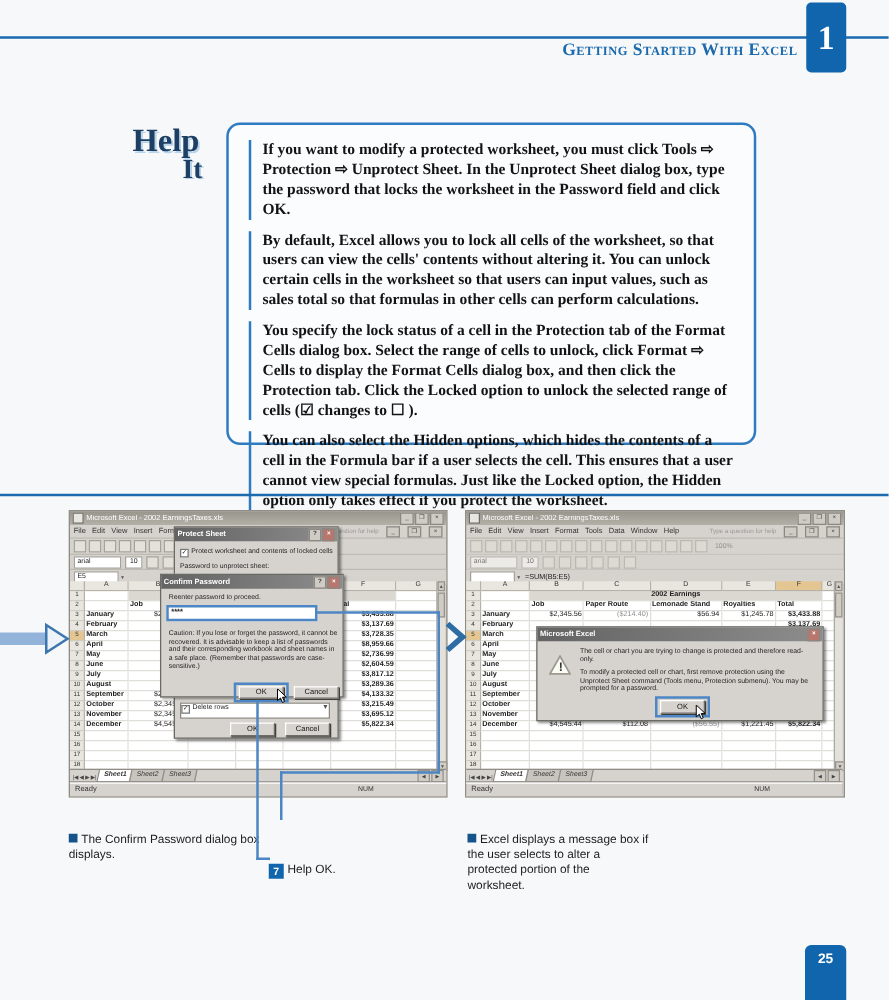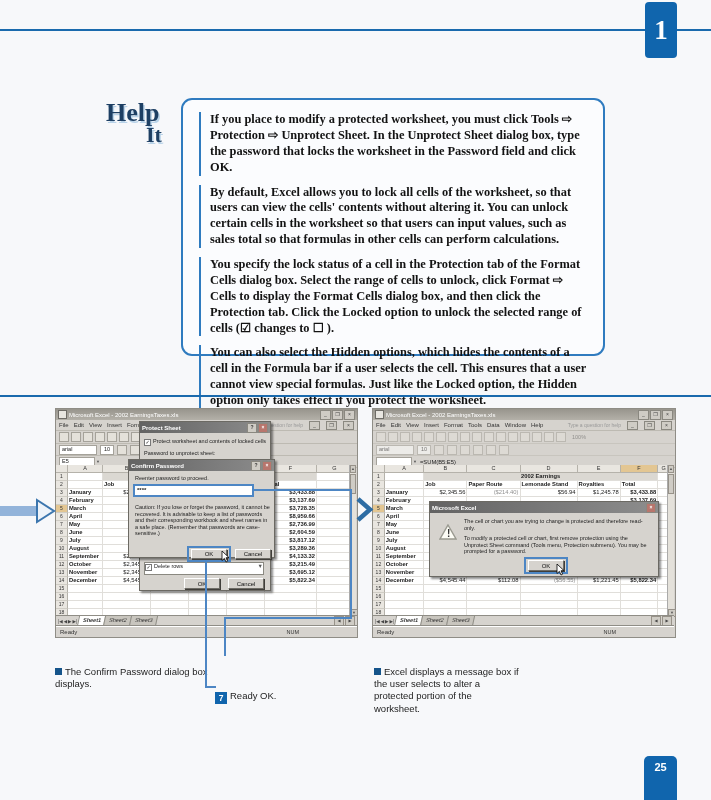--- a/index.html
+++ b/index.html
@@ -106,30 +106,31 @@
         border-radius:5px 5px 0 0;text-align:center;}
   .pagenum span{color:#fff;font-weight:bold;font-size:11px;line-height:22px;}
   .dim{opacity:.55;}
 </style>
 </head>
 <body>
 
 <div class="page">
 
   <div class="chapter-line"></div>
+  <div class="chapter-title">Getting Started with Excel</div>
   <div class="chapter-box">
     <span>1</span>
   </div>
 
   <div class="applyit-title">
     <div class="l1">Help</div>
     <div class="l2">It</div>
   </div>
   <div class="applyit-box">
-    <p>If you place to modify a protected worksheet, you must click Tools ⇨ Protection ⇨ Unprotect Sheet. In the Unprotect Sheet dialog box, type the password that locks the worksheet in the Password field and click OK.</p>
+    <p>If you want to modify a protected worksheet, you must click Tools ⇨ Protection ⇨ Unprotect Sheet. In the Unprotect Sheet dialog box, type the password that locks the worksheet in the Password field and click OK.</p>
     <p>By default, Excel allows you to lock all cells of the worksheet, so that users can view the cells' contents without altering it. You can unlock certain cells in the worksheet so that users can input values, such as sales total so that formulas in other cells can perform calculations.</p>
     <p>You specify the lock status of a cell in the Protection tab of the Format Cells dialog box. Select the range of cells to unlock, click Format ⇨ Cells to display the Format Cells dialog box, and then click the Protection tab. Click the Locked option to unlock the selected range of cells (☑  changes to ☐ ).</p>
     <p>You can also select the Hidden options, which hides the contents of a cell in the Formula bar if a user selects the cell. This ensures that a user cannot view special formulas. Just like the Locked option, the Hidden option only takes effect if you protect the worksheet.</p>
   </div>
 
   <div class="mid-line"></div>
 
   <svg style="position:absolute;left:0;top:497px;z-index:5;" width="58" height="28">
     <rect x="0" y="9" width="37" height="10" fill="#93b4da"></rect>
     <polygon points="37,3 54,14 37,25" fill="#eef3f9" stroke="#3c76ae" stroke-width="2"></polygon>
@@ -737,19 +738,19 @@
   </div>
 
   <div class="co" style="left:252px;top:489px;width:100px;height:2px;"></div>
   <div class="co" style="left:350px;top:489px;width:2px;height:130px;"></div>
   <div class="co" style="left:224px;top:617px;width:128px;height:2px;"></div>
   <div class="co" style="left:224px;top:617px;width:2px;height:39px;"></div>
   <div class="co" style="left:205px;top:561px;width:2px;height:127px;"></div>
   <div class="co" style="left:205px;top:686px;width:11px;height:2px;"></div>
 
   <p class="cap" style="left:55px;top:656px;width:155px;"><span class="sq"></span><span>The Confirm Password dialog box displays.</span></p>
-  <p class="cap" style="left:215px;top:680px;width:140px;"><span class="badge">7</span><span>Ready OK.</span></p>
+  <p class="cap" style="left:215px;top:680px;width:140px;"><span class="badge">7</span><span>Help OK.</span></p>
   <p class="cap" style="left:374px;top:656px;width:145px;"><span class="sq"></span><span>Excel displays a message box if the user selects to alter a protected portion of the worksheet.</span></p>
 
   <div class="pagenum">
     <span>25</span>
   </div>
 </div>
 
 </body></html>

